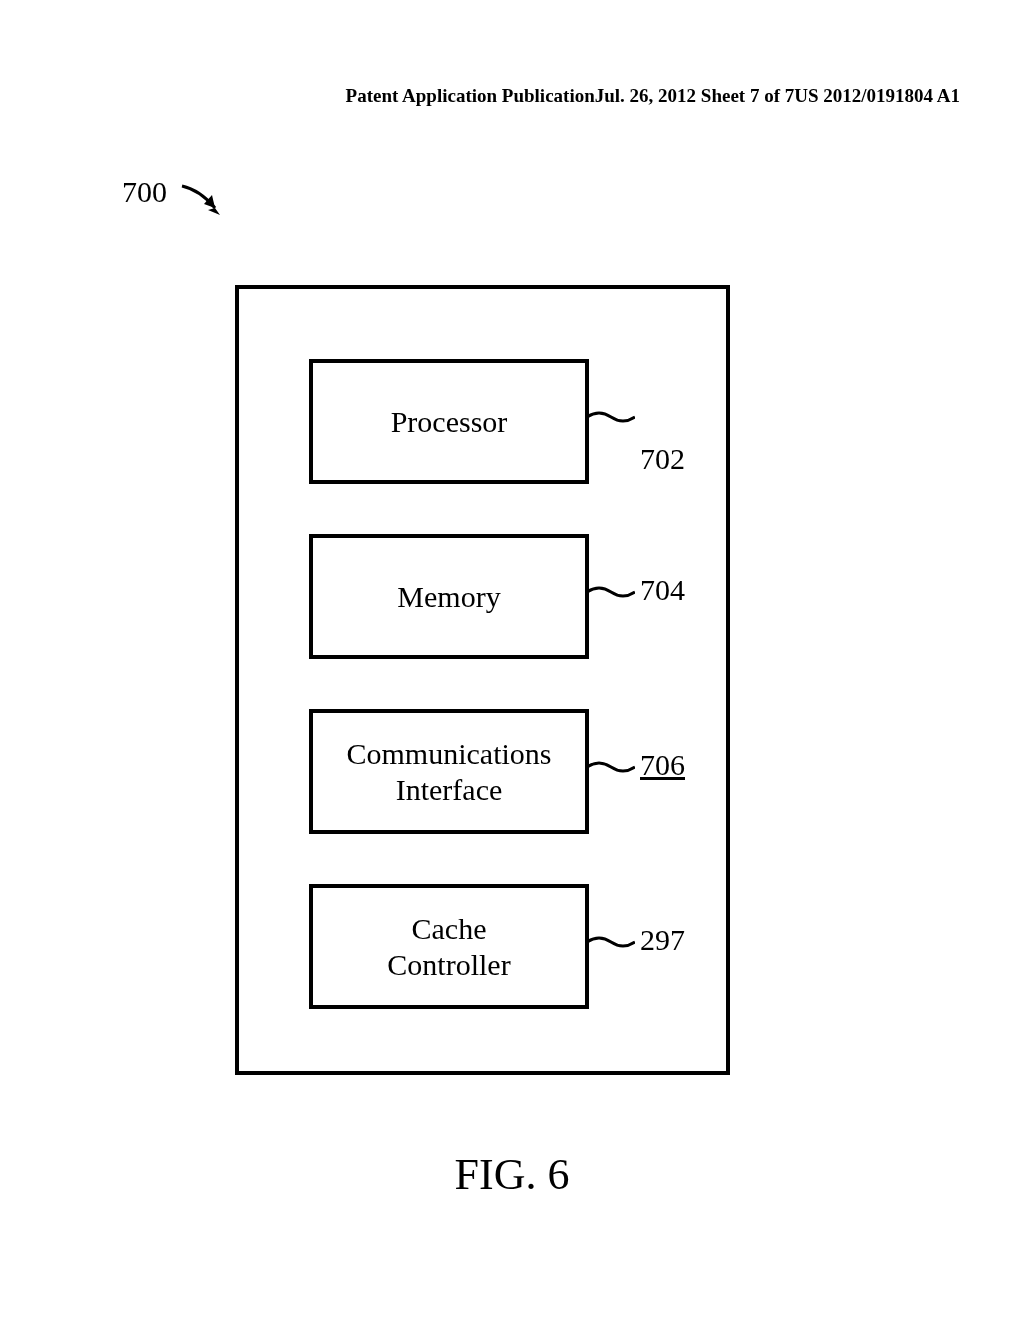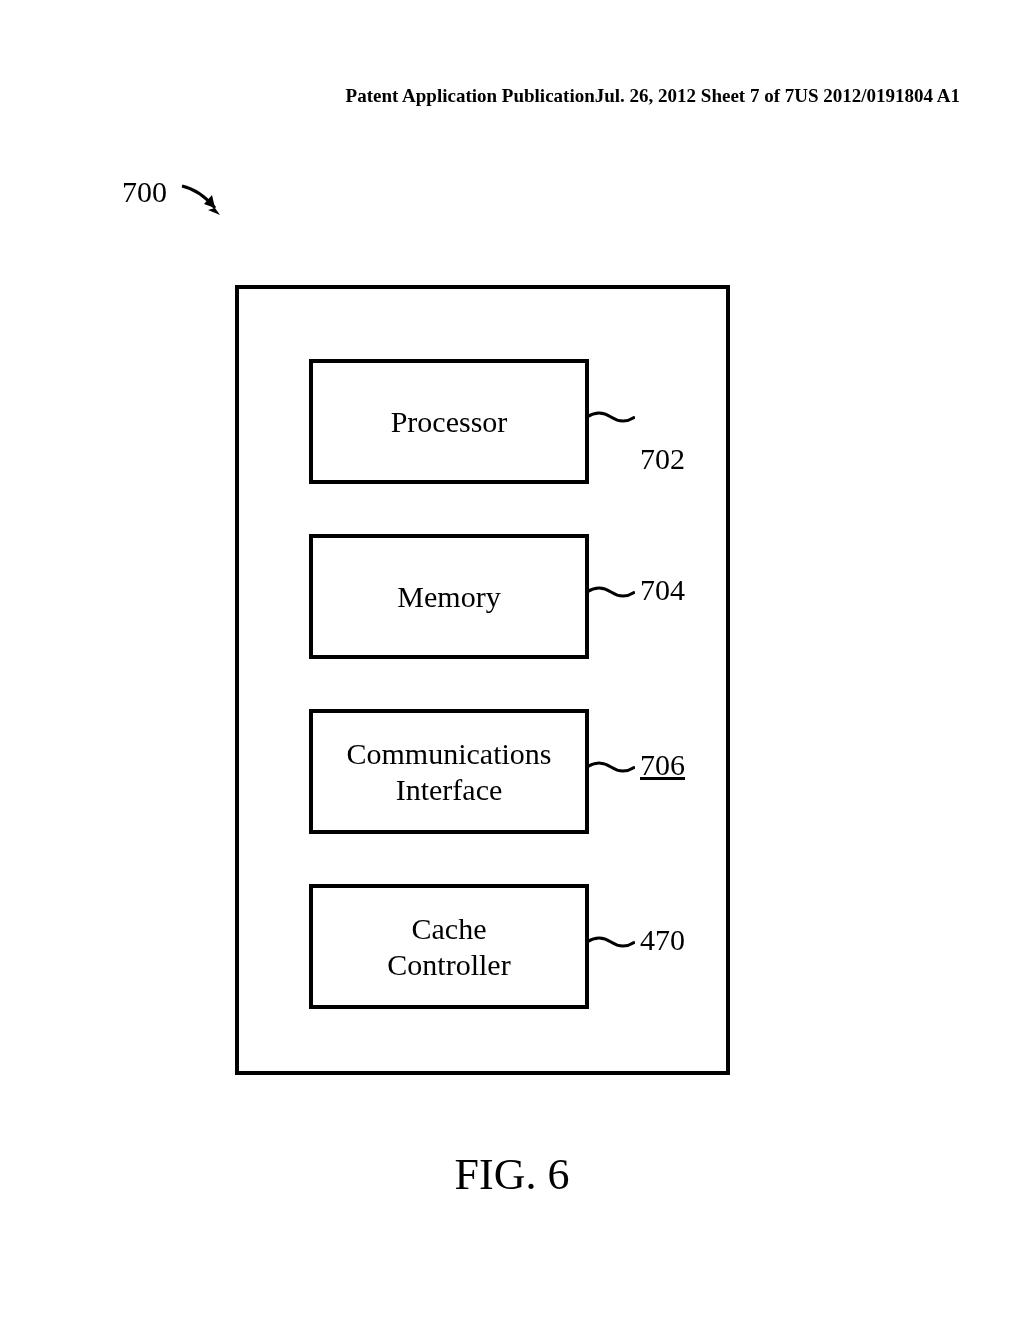--- a/index.html
+++ b/index.html
@@ -141,15 +141,15 @@
 <svg class="tilde-connect tilde-3" viewBox="0 0 48 20">
   <path d="M 0 12 Q 12 4 24 12 Q 36 20 48 12" stroke="black" stroke-width="3" fill="none"></path>
 </svg>
 <svg class="tilde-connect tilde-4" viewBox="0 0 48 20">
   <path d="M 0 12 Q 12 4 24 12 Q 36 20 48 12" stroke="black" stroke-width="3" fill="none"></path>
 </svg>
 
 <div class="ref-label ref-702">702</div>
 <div class="ref-label ref-704">704</div>
 <div class="ref-label ref-706">706</div>
-<div class="ref-label ref-708">470</div>
+<div class="ref-label ref-708">297</div>
 
 <div class="figure-label">FIG. 6</div>
 
 </body></html>

